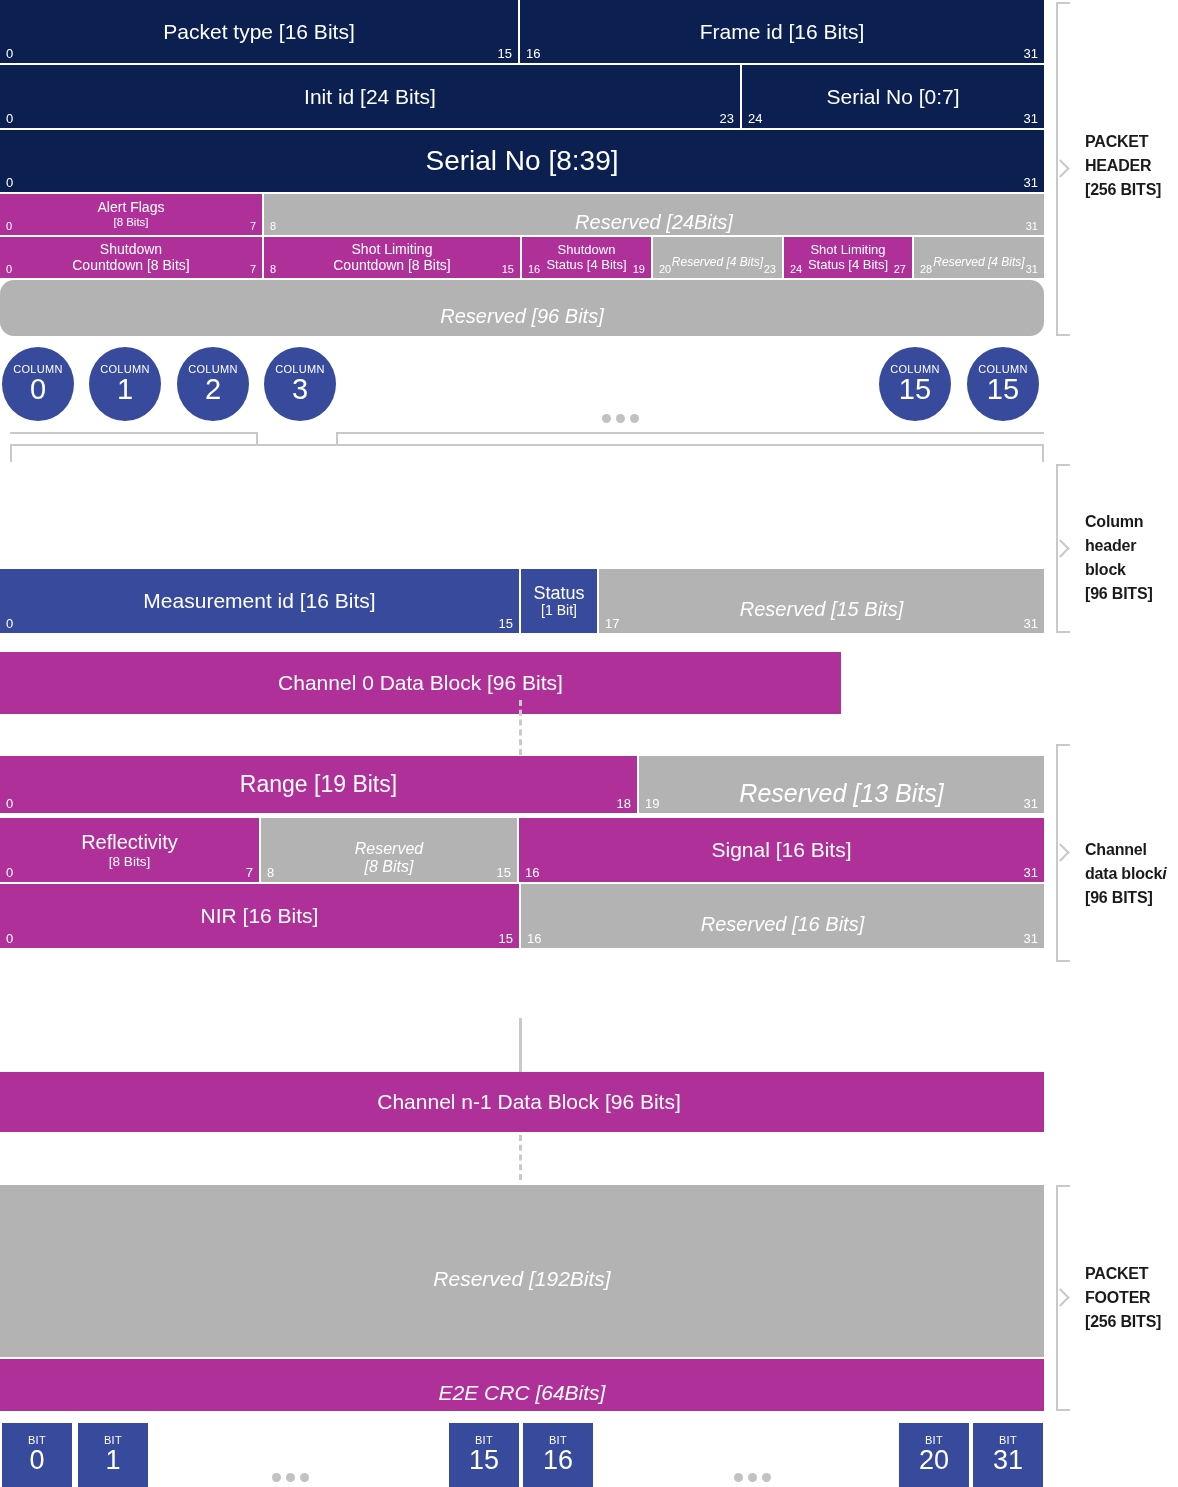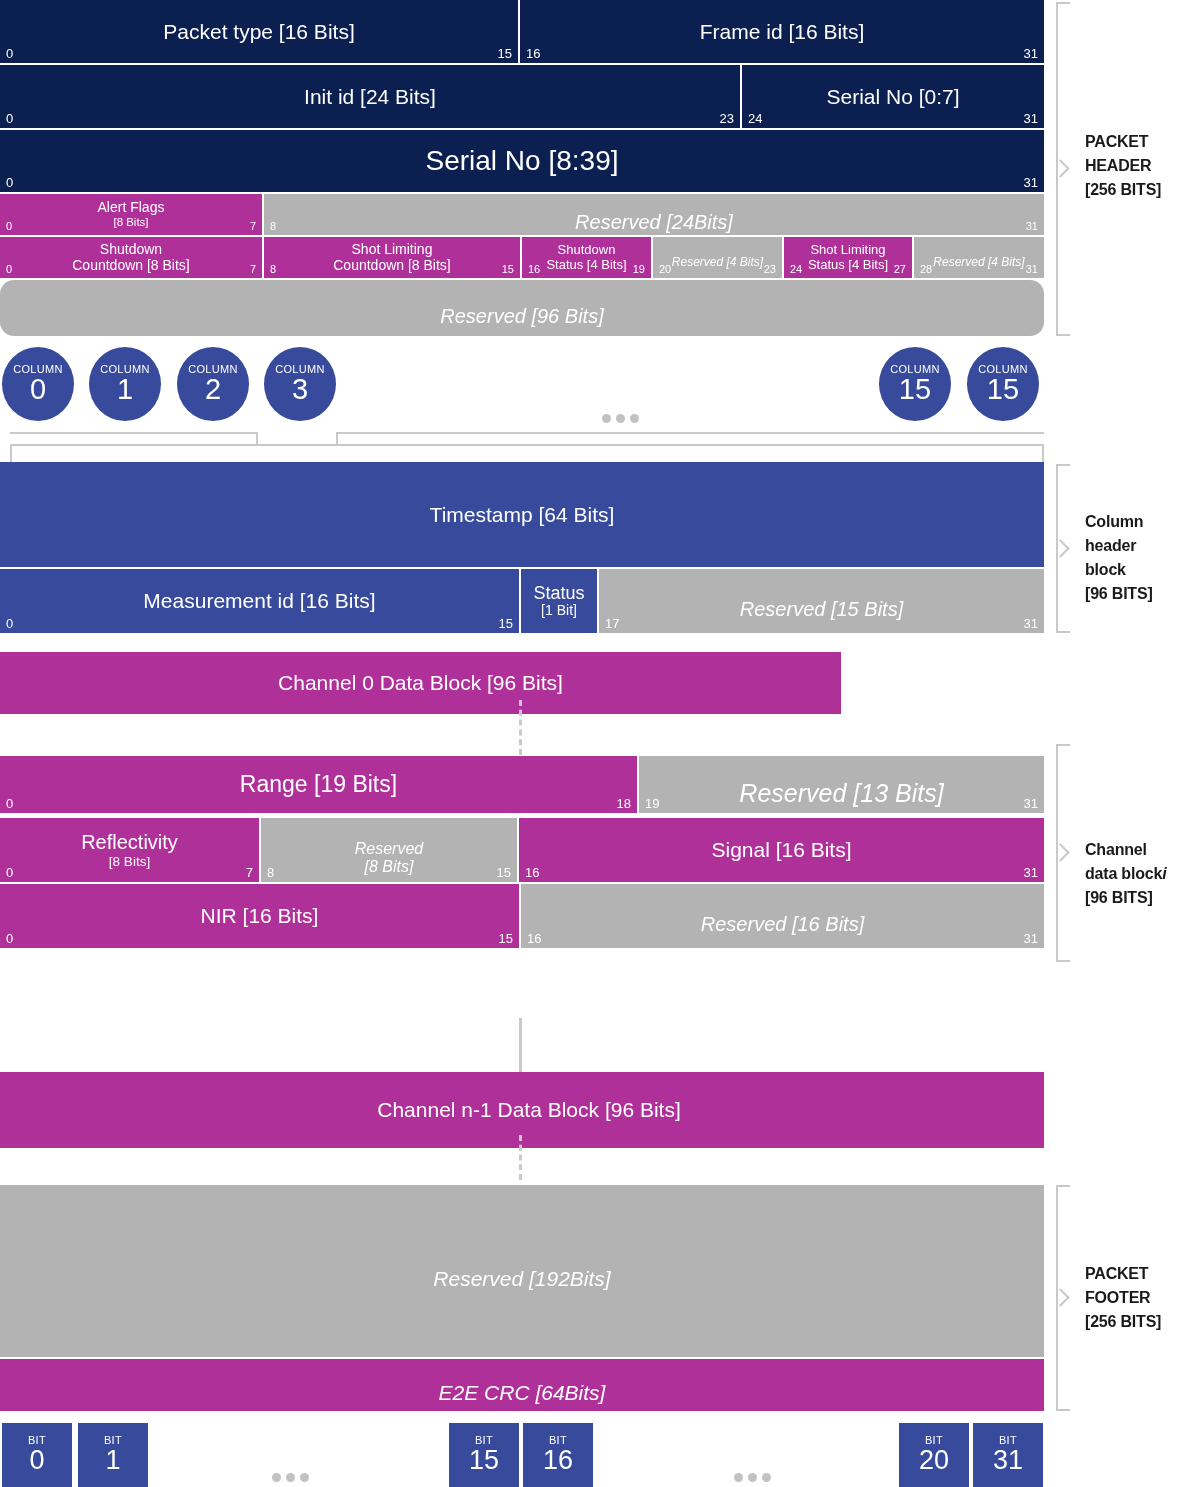--- a/index.html
+++ b/index.html
@@ -263,25 +263,20 @@
 
   <div class="rule" style="left:10px;top:432px;width:248px;height:2px;"></div>
   <div class="rule" style="left:256px;top:432px;width:2px;height:12px;"></div>
   <div class="rule" style="left:336px;top:432px;width:708px;height:2px;"></div>
   <div class="rule" style="left:336px;top:432px;width:2px;height:12px;"></div>
 
   <div class="rule" style="left:10px;top:444px;width:1034px;height:2px;"></div>
   <div class="rule" style="left:10px;top:444px;width:2px;height:18px;"></div>
   <div class="rule" style="left:1042px;top:444px;width:2px;height:18px;"></div>
 
-  <div class="row" style="top:462px;height:105px;width:1044px;">
-    <div class="cell blue" style="width:1044px;height:105px;">
-      <span class="lbl" style="font-size:21px;">Timestamp [64 Bits]</span>
-    </div>
-  </div>
 
   <div class="row" style="top:569px;height:64px;width:1044px;">
     <div class="cell blue" style="width:521px;height:64px;">
       <span class="bitL">0</span>
       <span class="lbl" style="font-size:21px;">Measurement id [16 Bits]</span>
       <span class="bitR">15</span>
     </div>
     <div class="cell blue" style="width:78px;height:64px;">
       <span class="lbl" style="font-size:18px;padding:0 4px;">
         <span>Status</span>
@@ -374,21 +369,21 @@
   </div>
   <div class="sidelabel" style="left:1085px;top:838px;">
     <div>Channel</div>
     <div><span>data block</span><em>i</em></div>
     <div>[96 BITS]</div>
   </div>
 
   <div class="vsolid" style="left:519px;top:1018px;height:60px;"></div>
 
   <div class="row" style="top:1072px;height:60px;width:1044px;">
-    <div class="cell mag" style="width:1044px;height:76px;padding-left:14px;">
+    <div class="cell mag" style="width:1044px;height:60px;padding-left:14px;">
       <span class="lbl" style="font-size:21px;">Channel n-1 Data Block [96 Bits]</span>
     </div>
   </div>
 
   <div class="vconn" style="left:519px;top:1135px;height:45px;"></div>
 
   <div class="row" style="top:1185px;height:172px;width:1044px;">
     <div class="cell gray" style="width:1044px;height:172px;">
       <span class="lbl ital" style="font-size:21px;">Reserved [192Bits]</span>
     </div>

